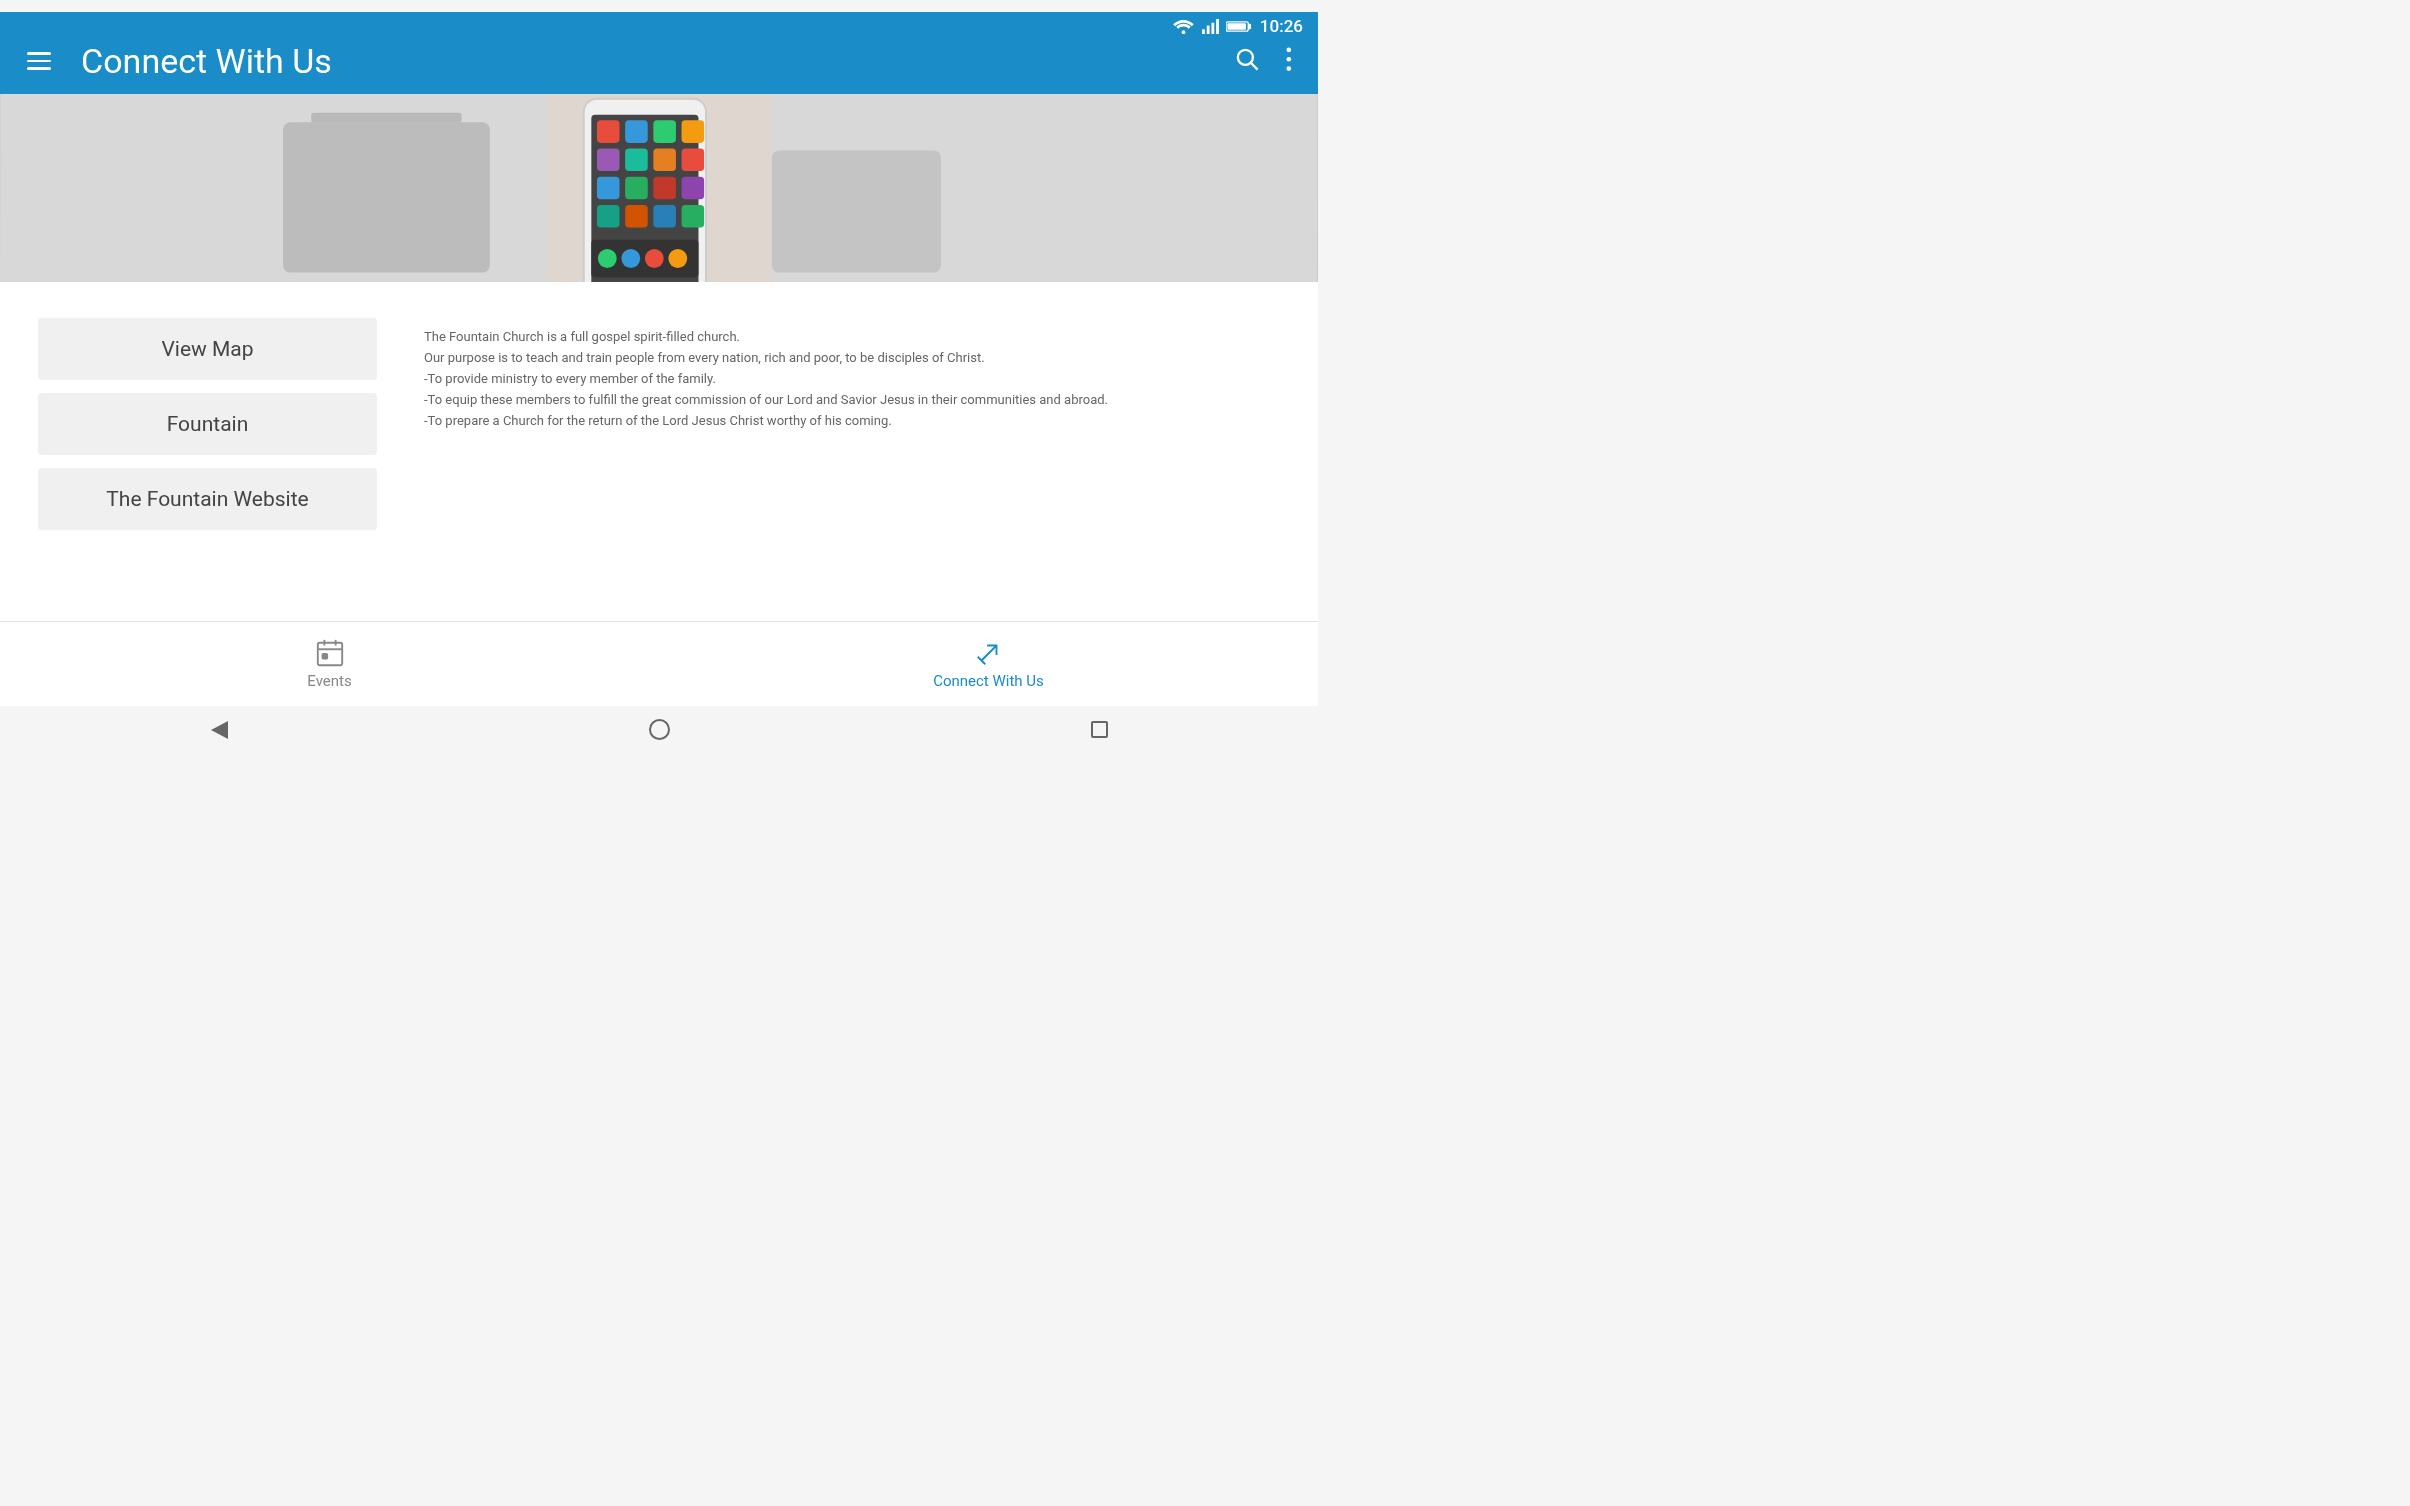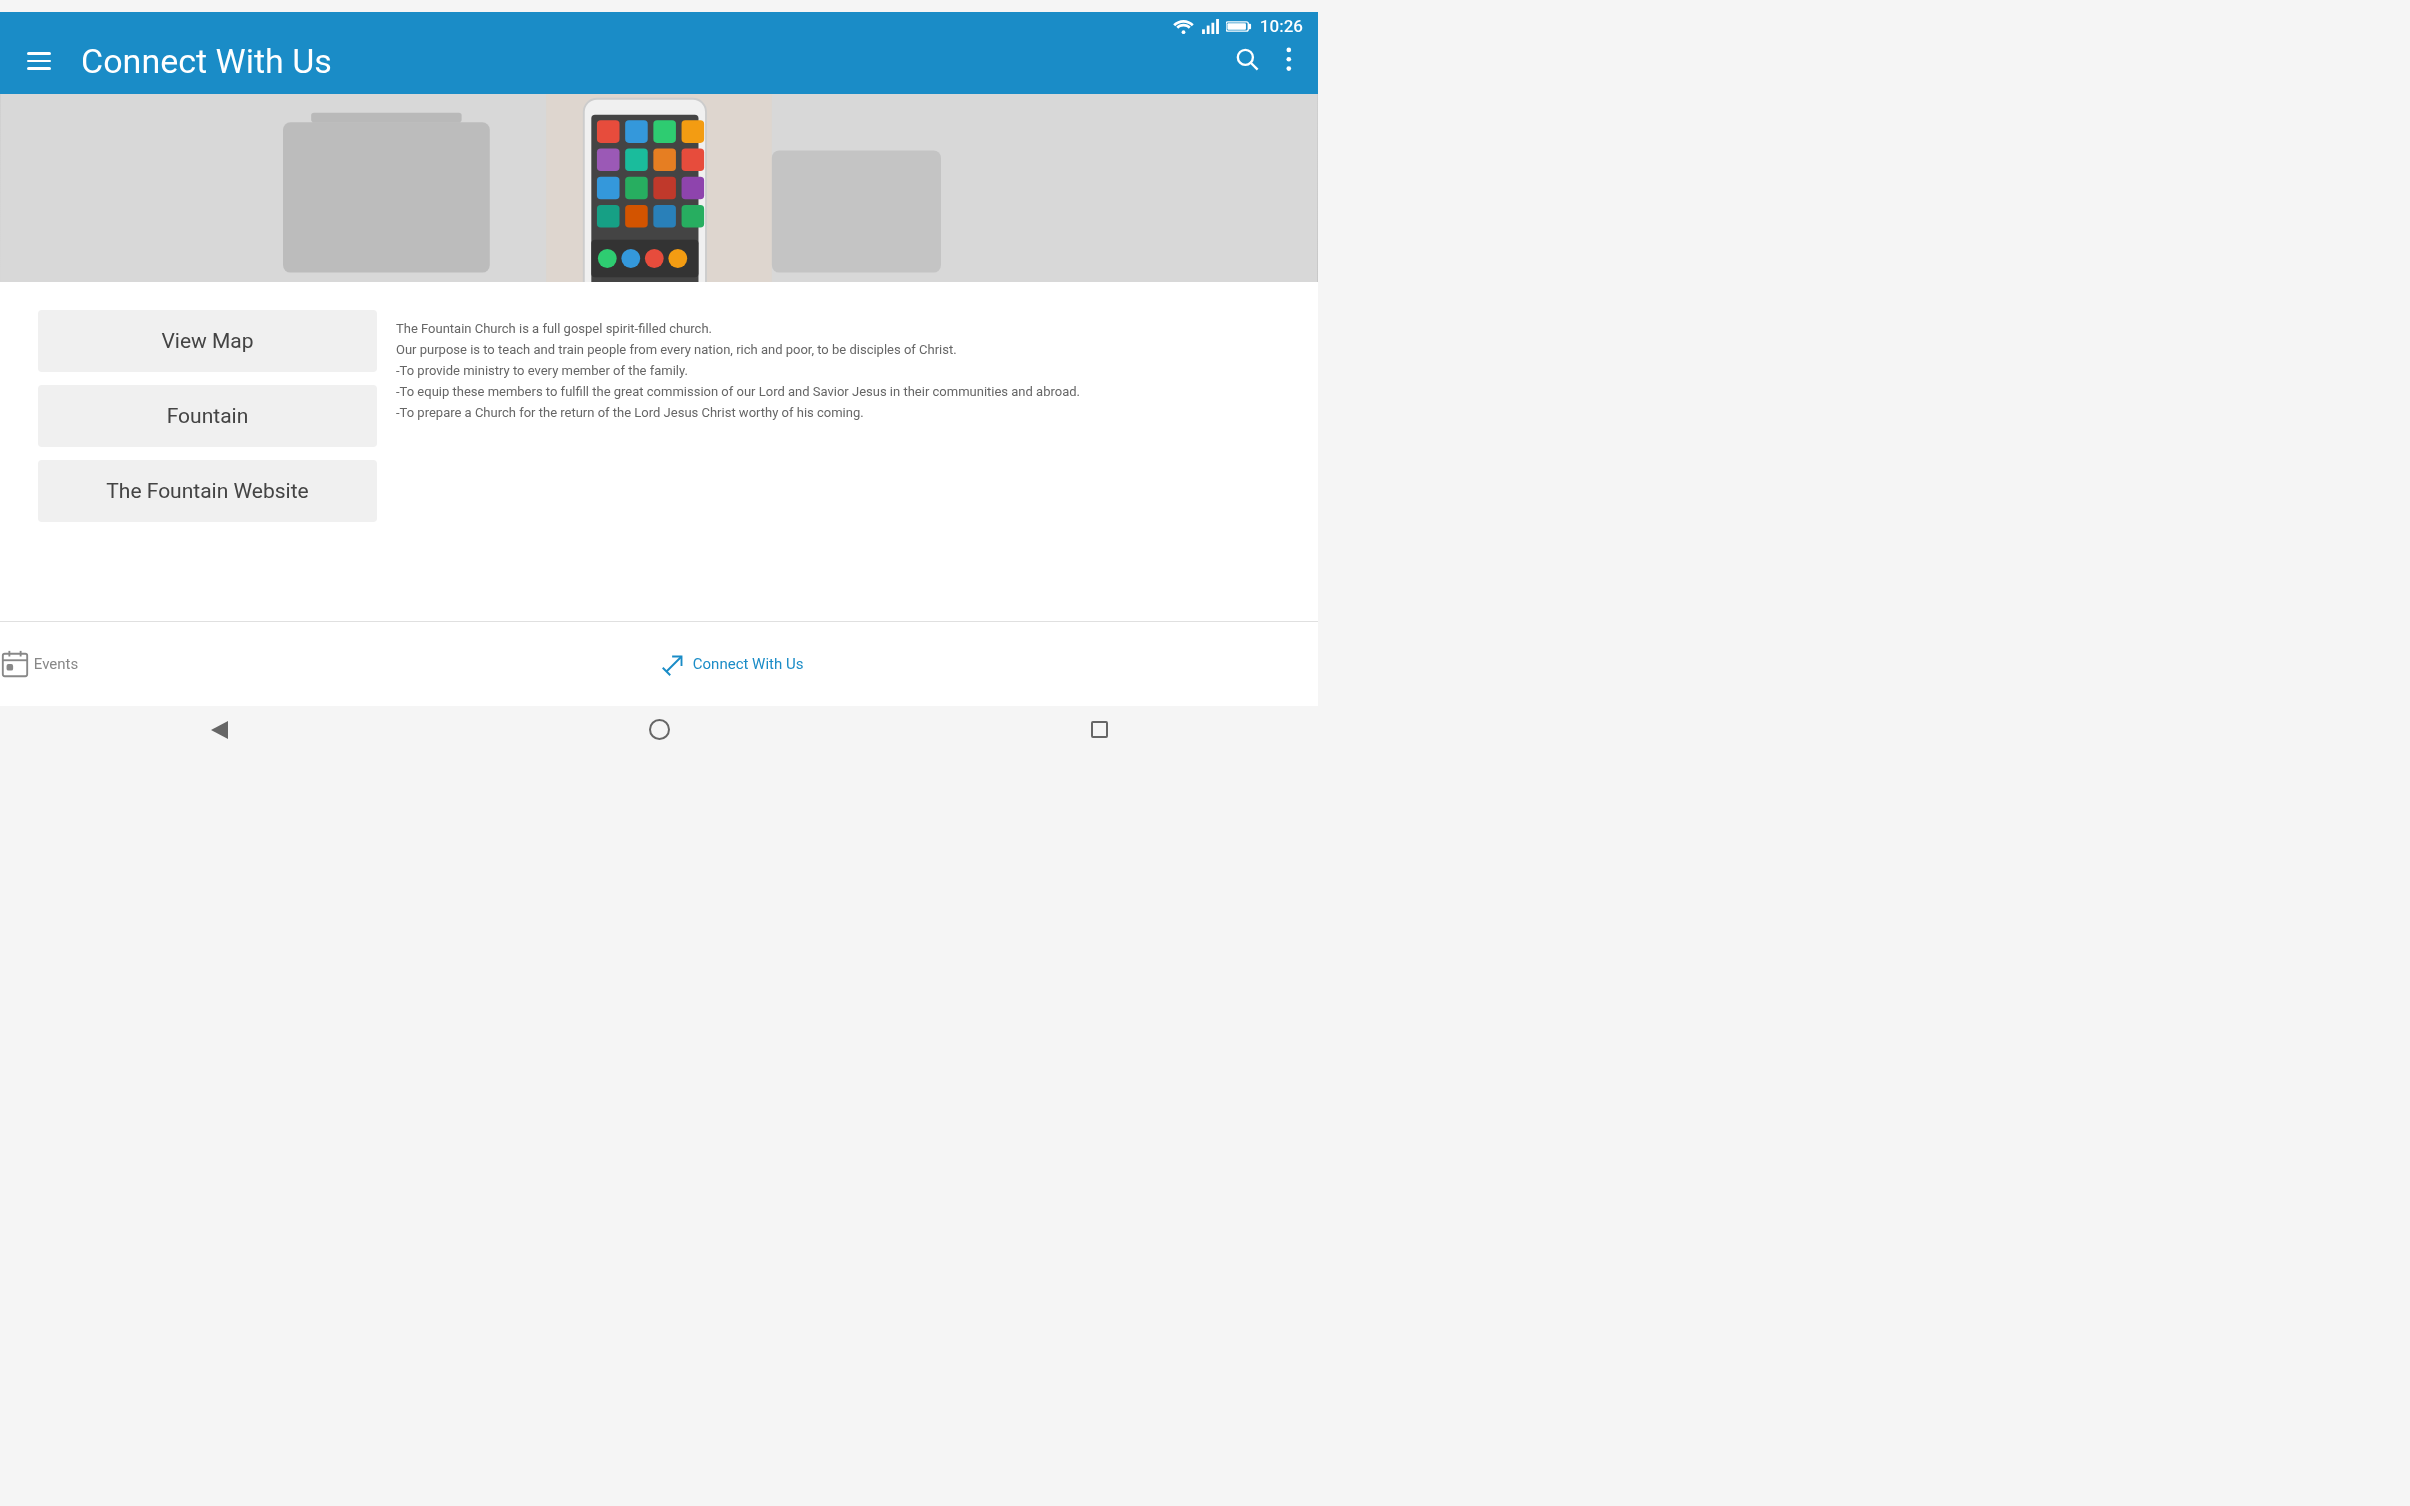--- a/index.html
+++ b/index.html
@@ -107,21 +107,22 @@
     
     .main-content {
       position: absolute;
       top: 290px;
       left: 0; right: 0;
       bottom: 94px;
       background: white;
       display: flex;
       flex-direction: row;
       overflow-y: auto;
-      padding: 28px 19px;
+      padding: 36px 19px;
+      gap: 28px;
     }
 
     
     .left-col {
       width: 358px;
       flex-shrink: 0;
       display: flex;
       flex-direction: column;
       gap: 13px;
       padding-left: 19px;
@@ -158,20 +159,21 @@
       height: 85px;
       background: white;
       border-top: 0.9px solid #e0e0e0;
       display: flex;
       align-items: center;
       justify-content: space-around;
       z-index: 50;
     }
     .nav-item {
       display: flex;
+      flex-direction: column;
       align-items: center;
       gap: 3.8px;
       cursor: pointer;
       flex: 1;
       padding: 9.4px 0;
       border: none;
       background: none;
       font-family: inherit;
     }
     .nav-label {

